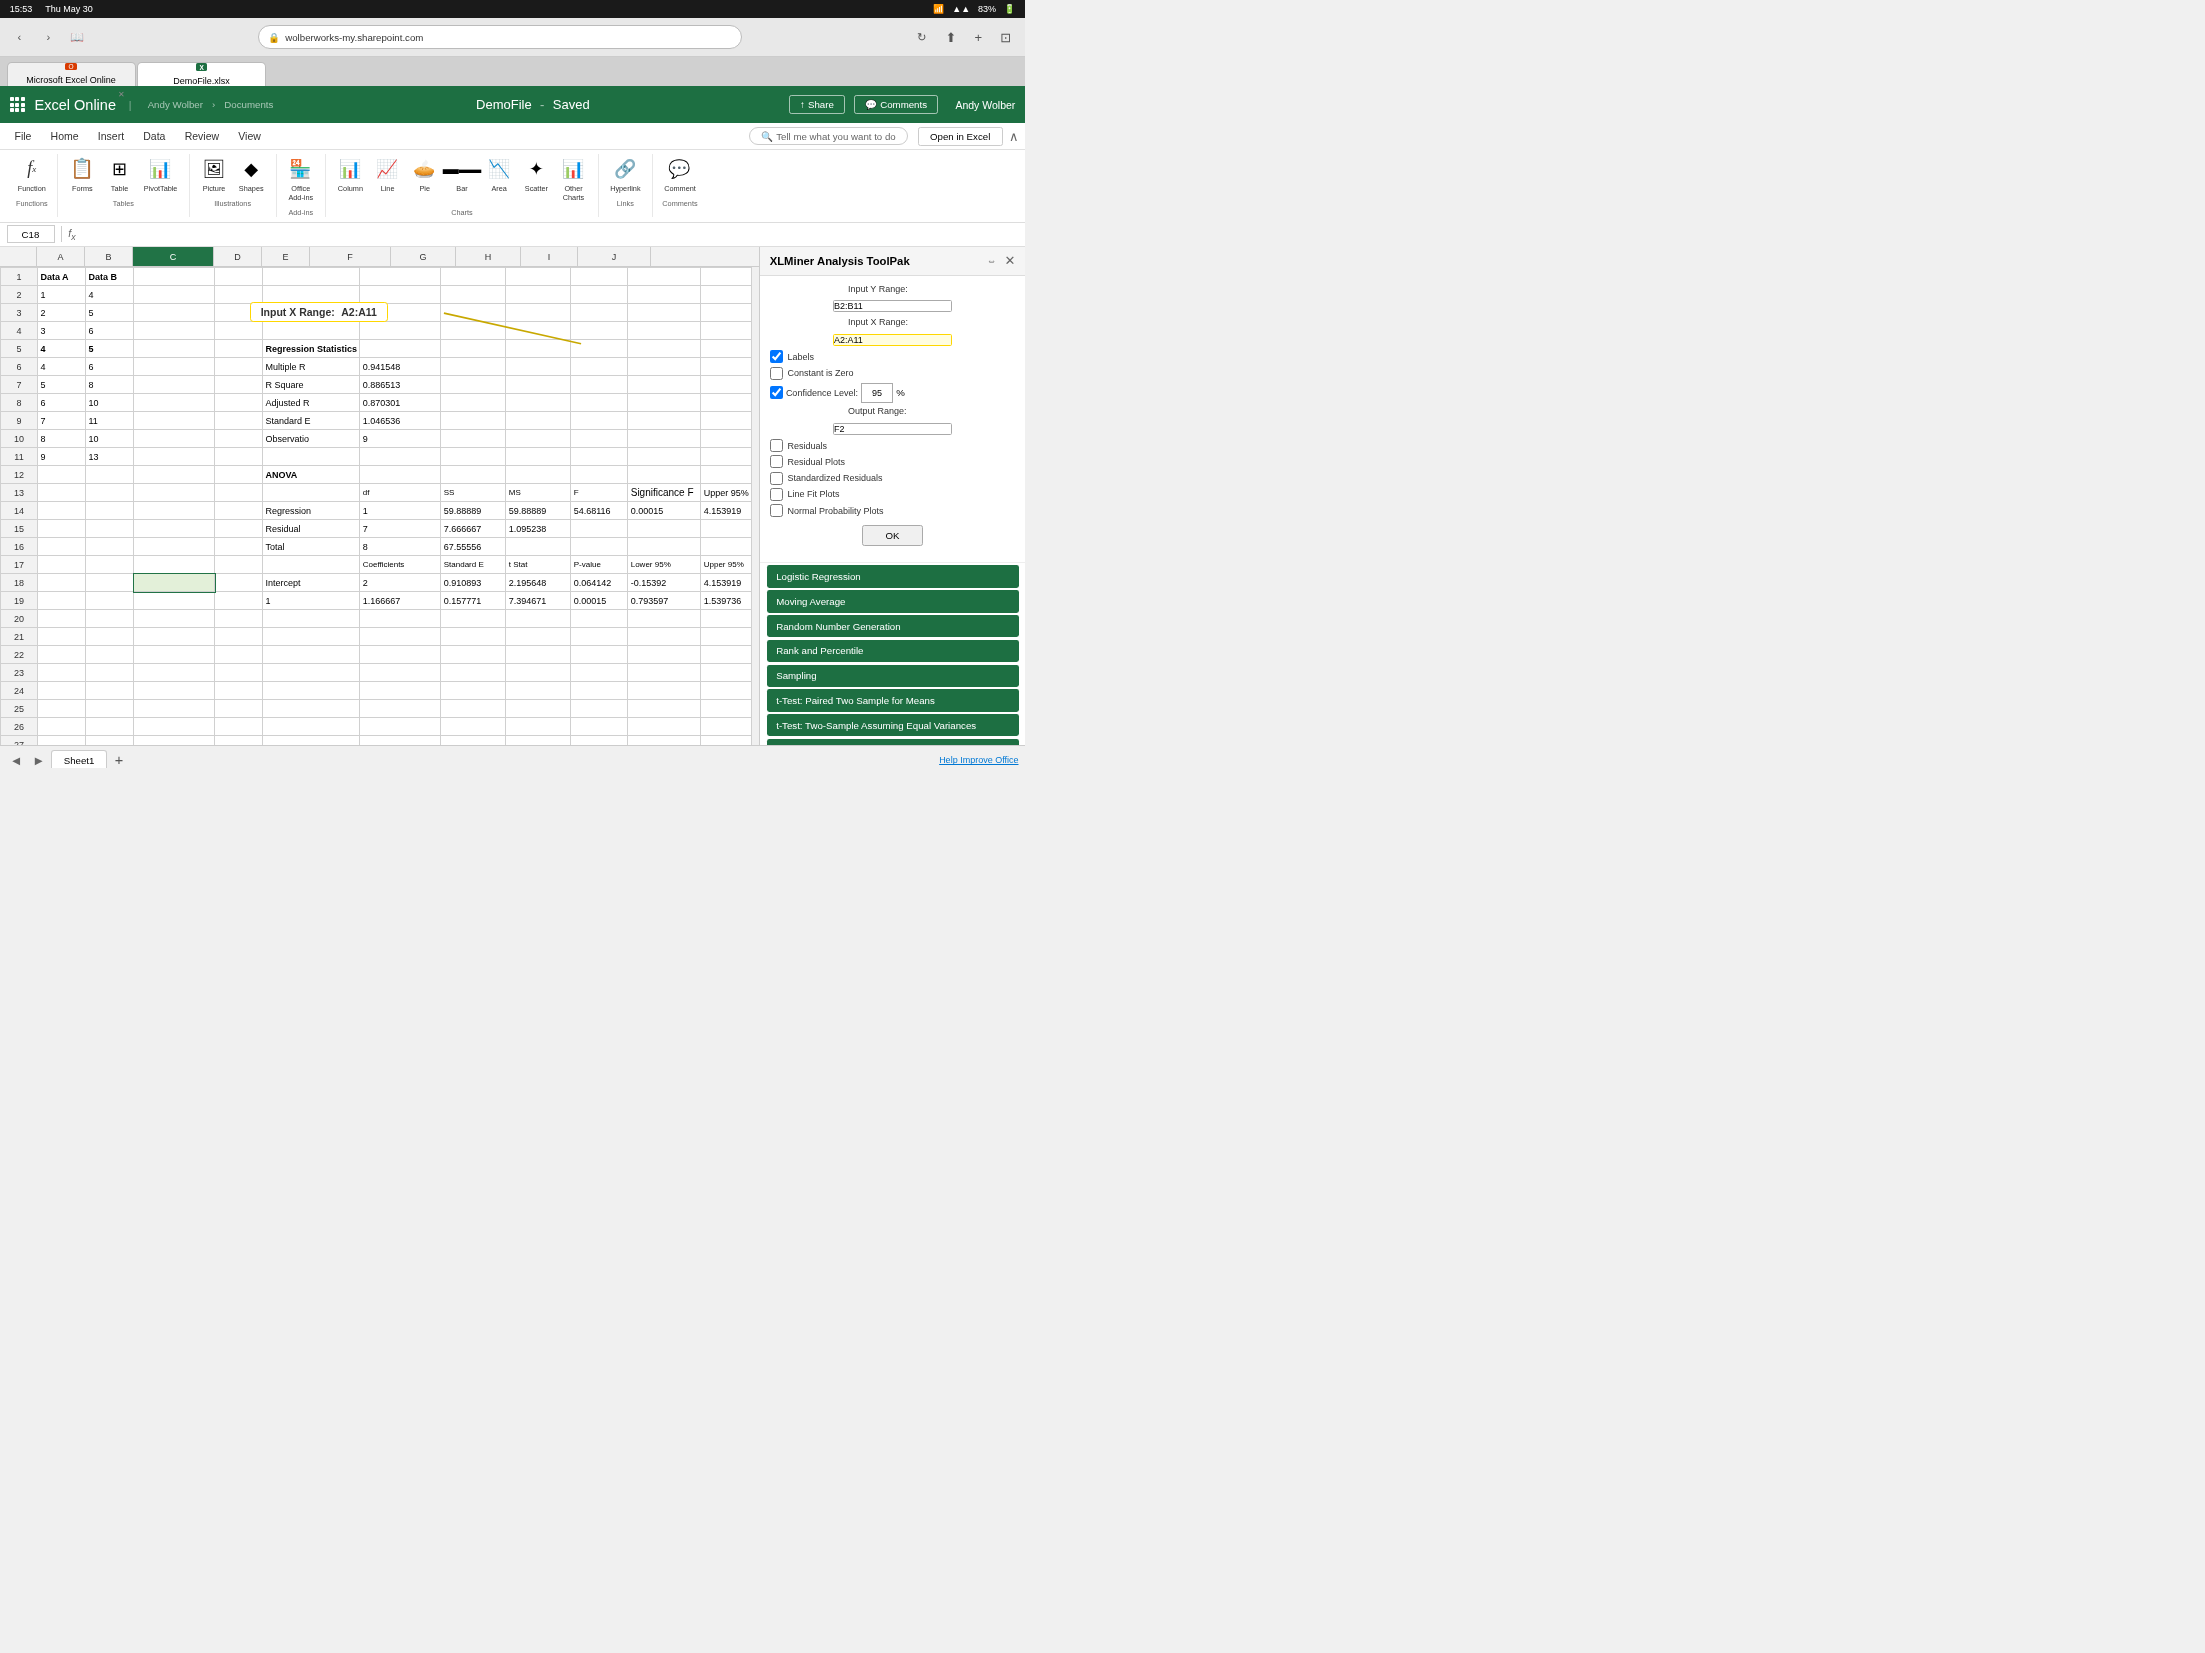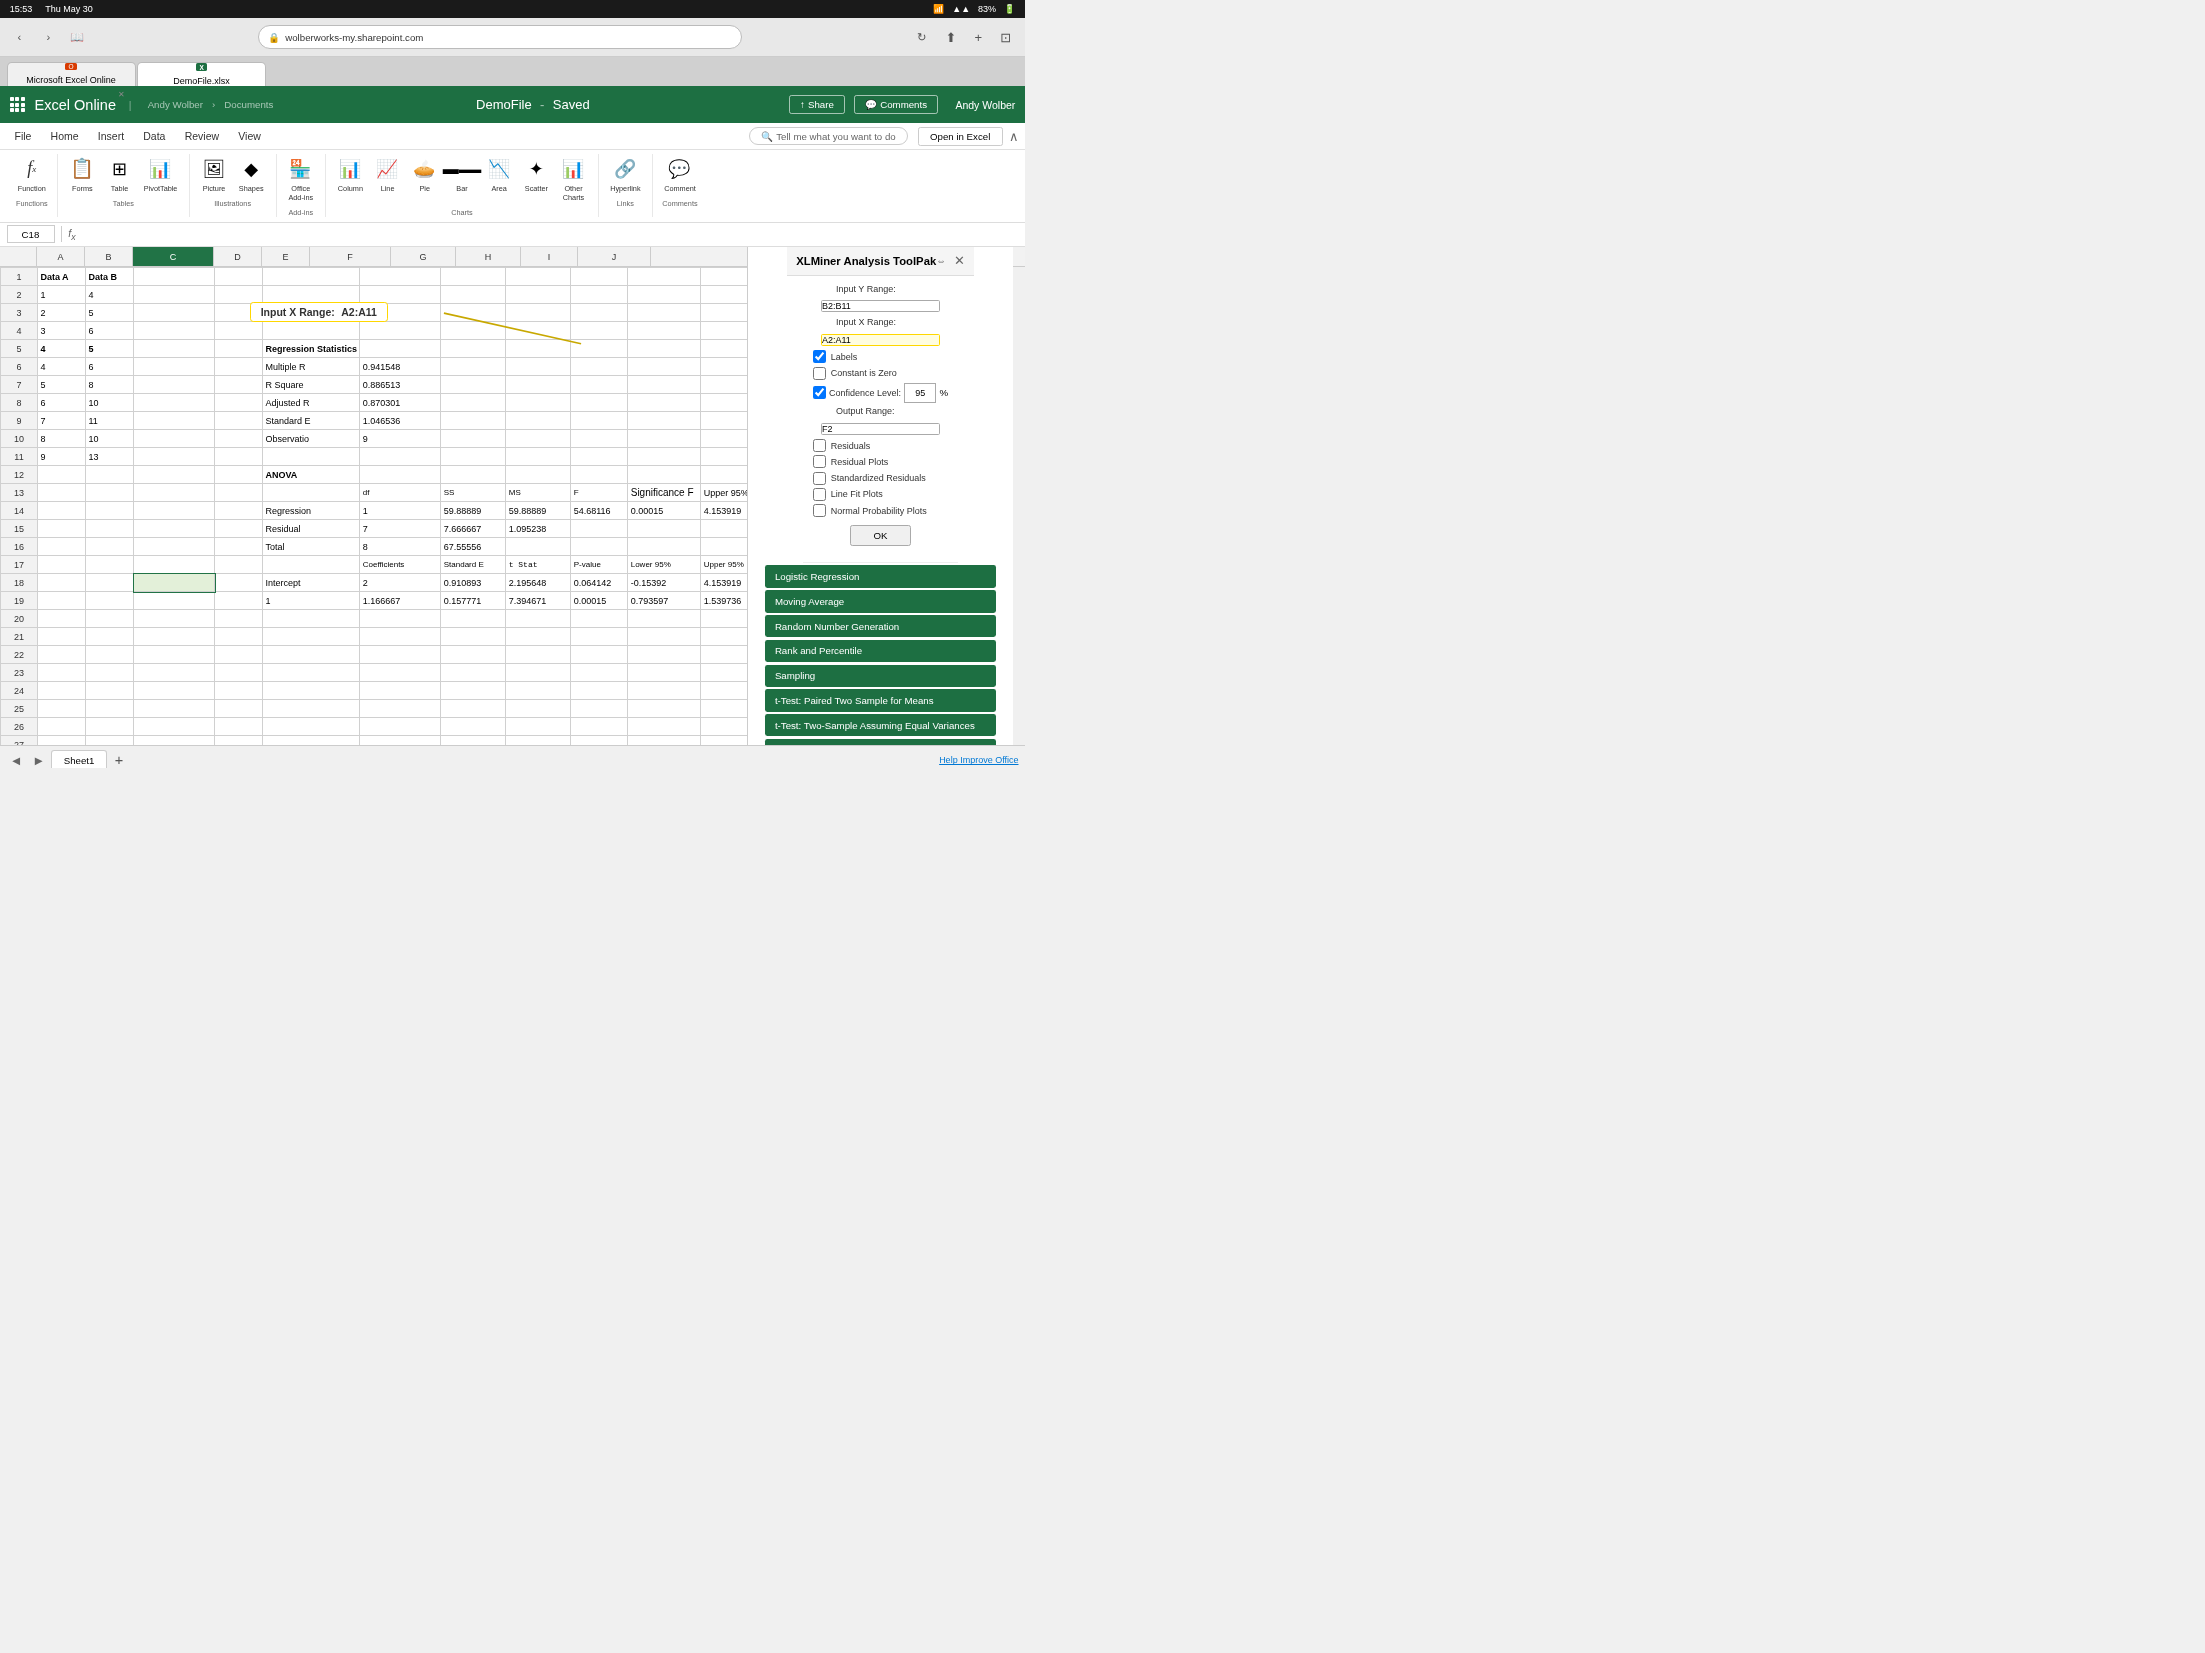--- a/index.html
+++ b/index.html
@@ -210,25 +210,24 @@
     #xlminer-panel {
       width: 266px;
       min-width: 266px;
       background: white;
       border-left: 0.8px solid #ccc;
       display: flex;
       flex-direction: column;
       font-size: 9.7px;
       overflow-y: auto;
       position: absolute;
-      right: 12px;
+      right: 0;
       top: 0;
       bottom: 0;
       z-index: 10;
-      align-items: center;
     }
     .panel-header {
       background: #f5f5f5;
       border-bottom: 0.8px solid #ddd;
       padding: 6.5px 9.7px;
       display: flex;
       align-items: center;
       justify-content: space-between;
       font-size: 11.3px;
       font-weight: 600;
@@ -778,21 +777,21 @@
           </tr>
           <tr>
             <th>17</th>
             <td></td>
             <td></td>
             <td></td>
             <td></td>
             <td></td>
             <td style="font-size: 8px;">Coefficients</td>
             <td style="font-size: 8px;">Standard E</td>
-            <td style="font-size: 8px; font-family: Liberation Mono, monospace;">t Stat</td>
+            <td style="font-size: 8px;">t Stat</td>
             <td style="font-size: 8px;">P-value</td>
             <td style="font-size: 8px;">Lower 95%</td>
             <td style="font-size: 8px;">Upper 95%</td>
           </tr>
           <tr>
             <th>18</th>
             <td></td>
             <td></td>
             <td class="selected-cell"></td>
             <td></td>

